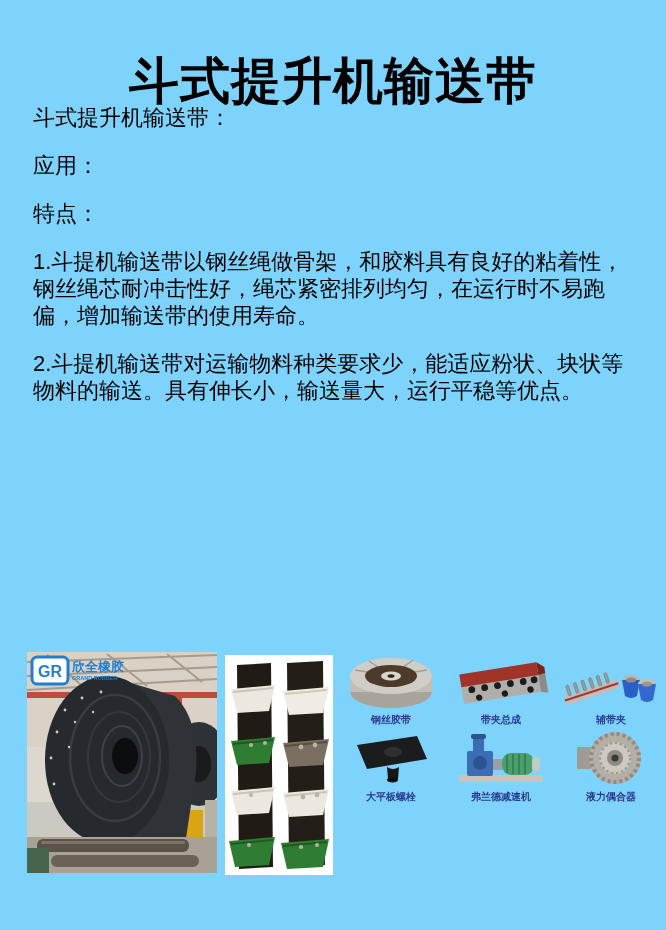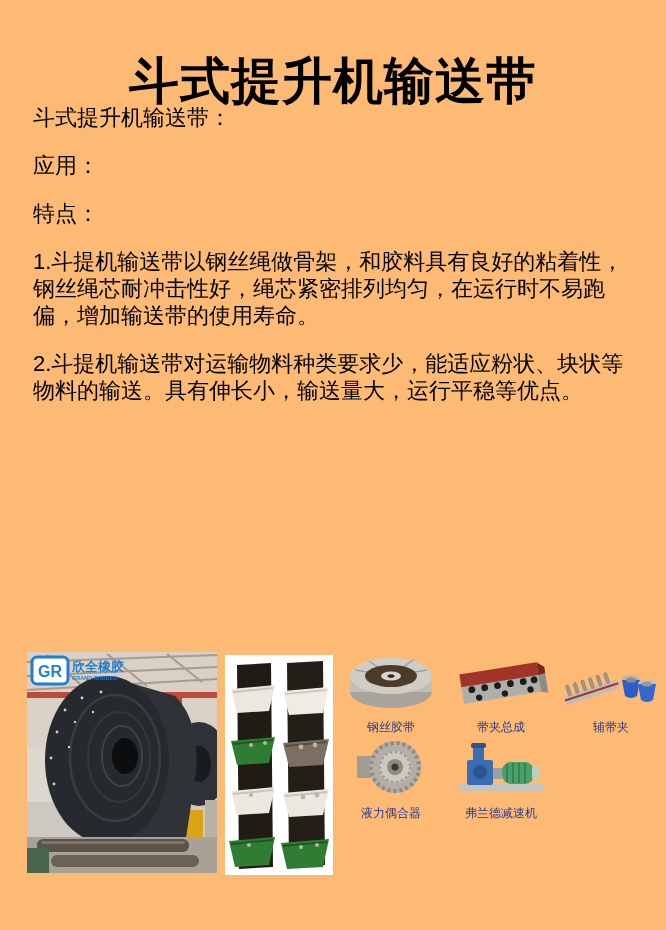--- a/index.html
+++ b/index.html
@@ -1,31 +1,31 @@
 <!DOCTYPE html>
 <html><head>
 <meta charset="utf-8">
 <style>
   html,body{margin:0;padding:0;background:#fff;}
   body{width:666px;height:930px;position:relative;overflow:hidden;
        font-family:"Liberation Sans","DejaVu Sans",sans-serif;color:#000;}
-  .page{position:absolute;inset:0;background:#fdba74;}
+  .page{position:absolute;inset:0;background:#7dd3fc;}
   .title{position:absolute;top:16px;left:0;width:666px;text-align:center;
          font-size:50px;font-weight:bold;line-height:62px;letter-spacing:1px;}
   .article{position:absolute;top:104px;left:33px;width:600px;
            font-size:22px;line-height:27px;}
   .article p{margin:0 0 21px 0;}
   .gallery{position:absolute;top:650px;left:0;width:666px;height:228px;}
   .photo-left{position:absolute;left:27px;top:2px;width:190px;height:221px;}
   .photo-mid{position:absolute;left:225px;top:5px;width:108px;height:220px;}
   .parts-grid{position:absolute;left:336px;top:2px;width:330px;height:223px;
               display:grid;grid-template-columns:repeat(3,1fr);grid-template-rows:repeat(3,1fr);}
   .part-cell{display:flex;flex-direction:column;align-items:center;justify-content:flex-end;padding-bottom:2px;}
   .part-img{flex:0 0 auto;display:flex;align-items:flex-end;justify-content:center;}
-  .part-label{font-size:12px;font-weight:normal;color:#2b3a8f;margin-top:9px;white-space:pre;}
+  .part-label{font-size:10px;font-weight:bold;color:#2b3a8f;margin-top:3px;white-space:pre;}
   svg{display:block;}
 </style>
 </head>
 <body>
 
 <div class="page">
 
   <h1 class="title">斗式提升机输送带</h1>
 
   <div class="article">
@@ -186,49 +186,60 @@
               <path d="M77,26 L80,42 Q86,46 92,42 L95,26 Z" fill="#3468cf"></path>
               <ellipse cx="70" cy="22" rx="5" ry="2.6" fill="#8e8b85"></ellipse>
               <ellipse cx="86" cy="26" rx="5" ry="2.6" fill="#9a978f"></ellipse>
             </g>
           </svg>
         </div>
         <div class="part-label">辅带夹</div>
       </div>
 
 
-
-
-      <div class="part-cell">
-        <div class="part-img">
-          <svg width="92" height="58" viewBox="0 0 92 58">
-            <rect x="12" y="18" width="14" height="22" fill="#a09c93"></rect>
-            <circle cx="50" cy="29" r="26" fill="#b3afa6"></circle>
-            <circle cx="50" cy="29" r="24" fill="none" stroke="#8f8b82" stroke-width="4" stroke-dasharray="3 3"></circle>
-            <circle cx="50" cy="29" r="16" fill="#cdc9c0"></circle>
-            <circle cx="50" cy="29" r="15" fill="none" stroke="#9c988f" stroke-width="2" stroke-dasharray="2.5 2.5"></circle>
-            <circle cx="50" cy="29" r="8" fill="#8f8b82"></circle>
-            <circle cx="50" cy="29" r="3.6" fill="#3a3a3a"></circle>
-          </svg>
-        </div>
-        <div class="part-label">液力偶合器</div>
-      </div>
+      <div class="part-cell">
+        <div class="part-img">
+          <svg width="92" height="56" viewBox="0 0 92 56">
+            <polygon points="12,14 72,5 82,28 22,38" fill="#1b1c1e"></polygon>
+            <ellipse cx="48" cy="21" rx="9" ry="5" fill="#2e2f33"></ellipse>
+            <path d="M42,36 q6,4 12,0 l-1,12 q-5,4 -10,0 Z" fill="#151618"></path>
+            <ellipse cx="47.5" cy="49" rx="5.5" ry="2.6" fill="#0e0f10"></ellipse>
+          </svg>
+        </div>
+        <div class="part-label">大平板螺栓</div>
+      </div>
+
 
       <div class="part-cell">
         <div class="part-img">
           <svg width="96" height="58" viewBox="0 0 96 58">
             <rect x="6" y="46" width="84" height="7" fill="#c7c4bd"></rect>
             <rect x="14" y="22" width="26" height="25" rx="2" fill="#3c6cb4"></rect>
             <rect x="20" y="8" width="11" height="16" rx="2" fill="#3c6cb4"></rect>
             <rect x="18" y="5" width="15" height="5" rx="2" fill="#2c548e"></rect>
             <circle cx="27" cy="34" r="7" fill="#2c548e"></circle>
             <rect x="40" y="30" width="9" height="11" fill="#9aa0a8"></rect>
             <rect x="49" y="24" width="32" height="22" rx="9" fill="#49a06a"></rect>
             <path d="M54,26 v18 M60,25 v20 M66,25 v20 M72,25 v20" stroke="#357a4e" stroke-width="1.6"></path>
             <rect x="79" y="28" width="8" height="14" rx="3" fill="#bfcdc2"></rect>
           </svg>
         </div>
         <div class="part-label">弗兰德减速机</div>
       </div>
 
+      <div class="part-cell">
+        <div class="part-img">
+          <svg width="92" height="58" viewBox="0 0 92 58">
+            <rect x="12" y="18" width="14" height="22" fill="#a09c93"></rect>
+            <circle cx="50" cy="29" r="26" fill="#b3afa6"></circle>
+            <circle cx="50" cy="29" r="24" fill="none" stroke="#8f8b82" stroke-width="4" stroke-dasharray="3 3"></circle>
+            <circle cx="50" cy="29" r="16" fill="#cdc9c0"></circle>
+            <circle cx="50" cy="29" r="15" fill="none" stroke="#9c988f" stroke-width="2" stroke-dasharray="2.5 2.5"></circle>
+            <circle cx="50" cy="29" r="8" fill="#8f8b82"></circle>
+            <circle cx="50" cy="29" r="3.6" fill="#3a3a3a"></circle>
+          </svg>
+        </div>
+        <div class="part-label">液力偶合器</div>
+      </div>
+
     </div>
   </div>
 </div>
 
 </body></html>

